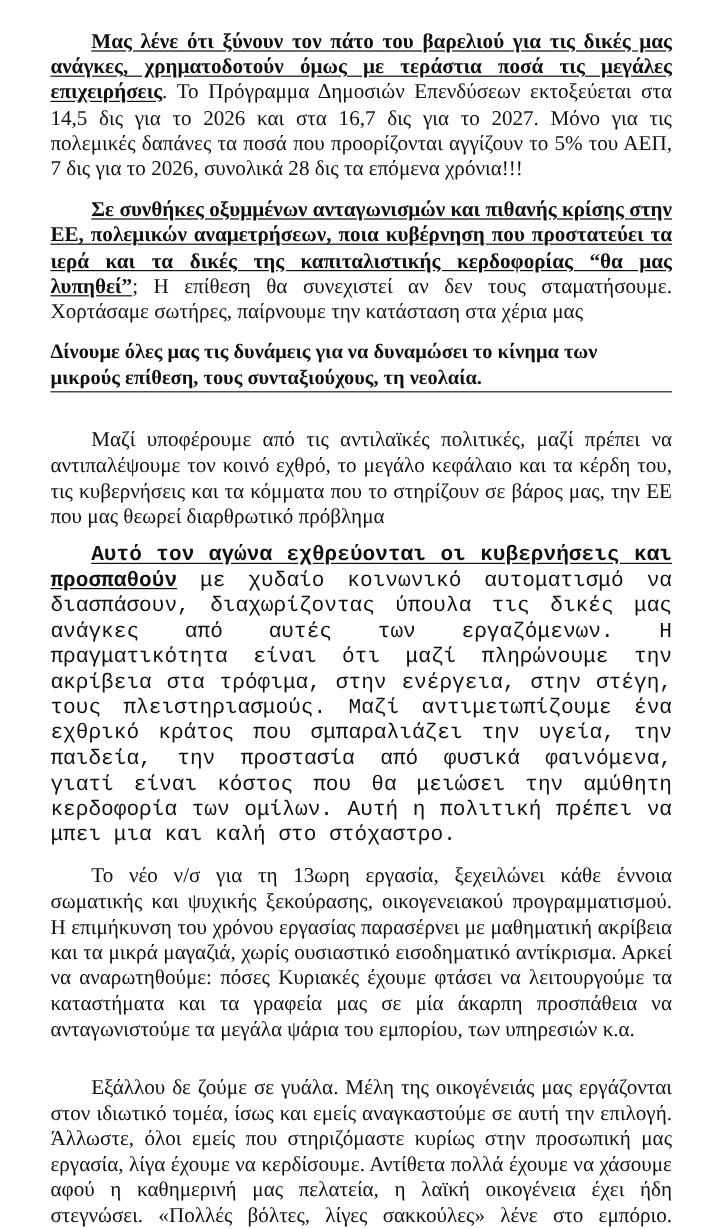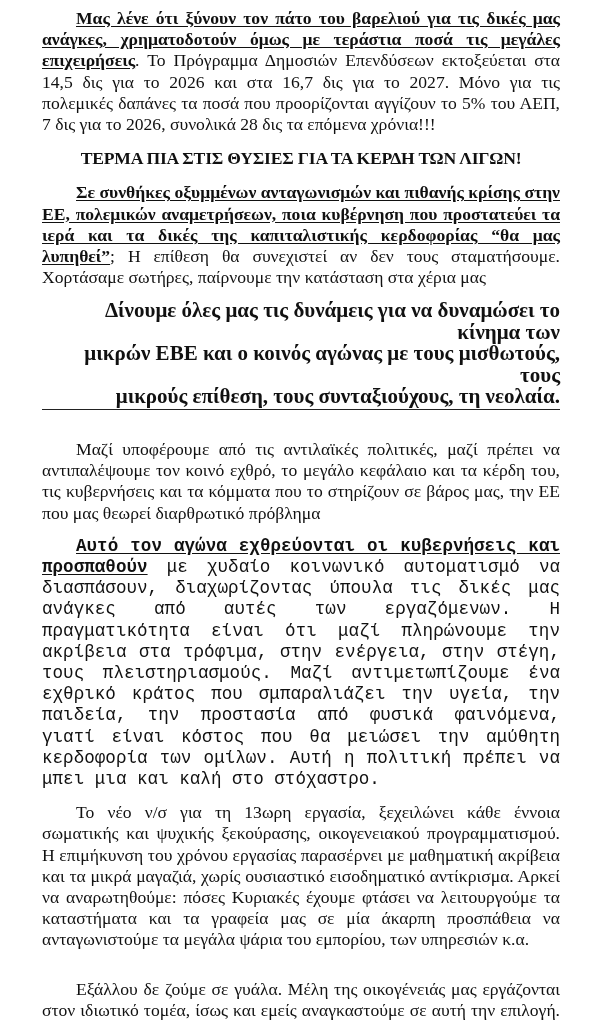--- a/index.html
+++ b/index.html
@@ -38,55 +38,53 @@
     }
     .heading {
       text-align: center;
       font-weight: bold;
       font-size: 17.6px;
       line-height: 21.2px;
       text-indent: 0;
       letter-spacing: -0.2px;
     }
     .centered-bold {
-      text-align: right;
+      text-align: left;
       font-weight: bold;
-      font-size: 21px;
+      font-size: 17px;
       line-height: 21.5px;
       text-indent: 0;
     }
     .rule {
       height: 0;
       border-top: 1.5px solid #222222;
       margin: 1px 0 0 0;
     }
-    #p1 { padding-top: 8px; }
+    #p1 { padding-top: 24px; }
     #h1 { margin-top: 13px; }
     #p2 { margin-top: 13px; }
     #cb { margin-top: 12px; }
     #p3 { margin-top: 29px; }
     #p4 { margin-top: 12px; font-family: Liberation Mono, monospace; }
     #p5 { margin-top: 12px; }
     #p6 { margin-top: 28px; }
   </style>
 </head>
 <body>
 
 <div class="page">
   <div class="content">
 
     <p id="p1"><span class="u-bold">Μας λένε ότι ξύνουν τον πάτο του βαρελιού για τις δικές μας ανάγκες, χρηματοδοτούν όμως με τεράστια ποσά τις μεγάλες επιχειρήσεις</span><span>. Το Πρόγραμμα Δημοσιών Επενδύσεων εκτοξεύεται στα 14,5 δις για το 2026 και στα 16,7 δις για το 2027. Μόνο για τις πολεμικές δαπάνες τα ποσά που προορίζονται αγγίζουν το 5% του ΑΕΠ, 7 δις για το 2026, συνολικά 28 δις τα επόμενα χρόνια!!!</span></p>
 
-    <p id="h1" class="heading">ΤΕΡΜΑ ΠΙΑ ΣΤΙΣ ΘΥΣΙΕΣ ΓΙΑ ΤΑ ΚΕΡΔΗ ΤΩΝ ΛΙΓΩΝ!</p>
 
     <p id="p2"><span class="u-bold">Σε συνθήκες οξυμμένων ανταγωνισμών και πιθανής κρίσης στην ΕΕ, πολεμικών αναμετρήσεων, ποια κυβέρνηση που προστατεύει τα ιερά και τα δικές της καπιταλιστικής κερδοφορίας “θα μας λυπηθεί”</span><span>; Η επίθεση θα συνεχιστεί αν δεν τους σταματήσουμε. Χορτάσαμε σωτήρες, παίρνουμε την κατάσταση στα χέρια μας</span></p>
 
     <div id="cb" class="centered-bold">
       <div>Δίνουμε όλες μας τις δυνάμεις για να δυναμώσει το κίνημα των</div>
-      <div>μικρών ΕΒΕ και ο κοινός αγώνας με τους μισθωτούς, τους</div>
       <div>μικρούς επίθεση, τους συνταξιούχους, τη νεολαία.</div>
     </div>
     <div class="rule"></div>
 
     <p id="p3">Μαζί υποφέρουμε από τις αντιλαϊκές πολιτικές, μαζί πρέπει να αντιπαλέψουμε τον κοινό εχθρό, το μεγάλο κεφάλαιο και τα κέρδη του, τις κυβερνήσεις και τα κόμματα που το στηρίζουν σε βάρος μας, την ΕΕ που μας θεωρεί διαρθρωτικό πρόβλημα</p>
 
     <p id="p4"><span class="u-bold">Αυτό τον αγώνα εχθρεύονται οι κυβερνήσεις και προσπαθούν</span><span> με χυδαίο κοινωνικό αυτοματισμό να διασπάσουν, διαχωρίζοντας ύπουλα τις δικές μας ανάγκες από αυτές των εργαζόμενων. Η πραγματικότητα είναι ότι μαζί πληρώνουμε την ακρίβεια στα τρόφιμα, στην ενέργεια, στην στέγη, τους πλειστηριασμούς. Μαζί αντιμετωπίζουμε ένα εχθρικό κράτος που σμπαραλιάζει την υγεία, την παιδεία, την προστασία από φυσικά φαινόμενα, γιατί είναι κόστος που θα μειώσει την αμύθητη κερδοφορία των ομίλων. Αυτή η πολιτική πρέπει να μπει μια και καλή στο στόχαστρο.</span></p>
 
     <p id="p5">Το νέο ν/σ για τη 13ωρη εργασία, ξεχειλώνει κάθε έννοια σωματικής και ψυχικής ξεκούρασης, οικογενειακού προγραμματισμού. Η επιμήκυνση του χρόνου εργασίας παρασέρνει με μαθηματική ακρίβεια και τα μικρά μαγαζιά, χωρίς ουσιαστικό εισοδηματικό αντίκρισμα. Αρκεί να αναρωτηθούμε: πόσες Κυριακές έχουμε φτάσει να λειτουργούμε τα καταστήματα και τα γραφεία μας σε μία άκαρπη προσπάθεια να ανταγωνιστούμε τα μεγάλα ψάρια του εμπορίου, των υπηρεσιών κ.α.</p>
 

